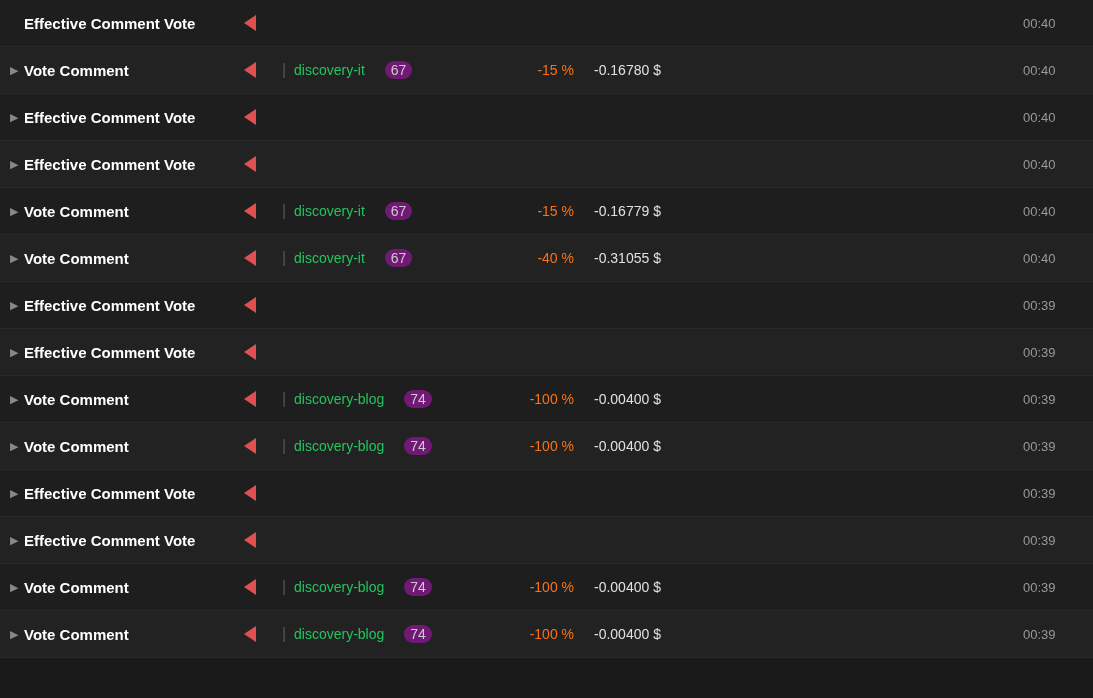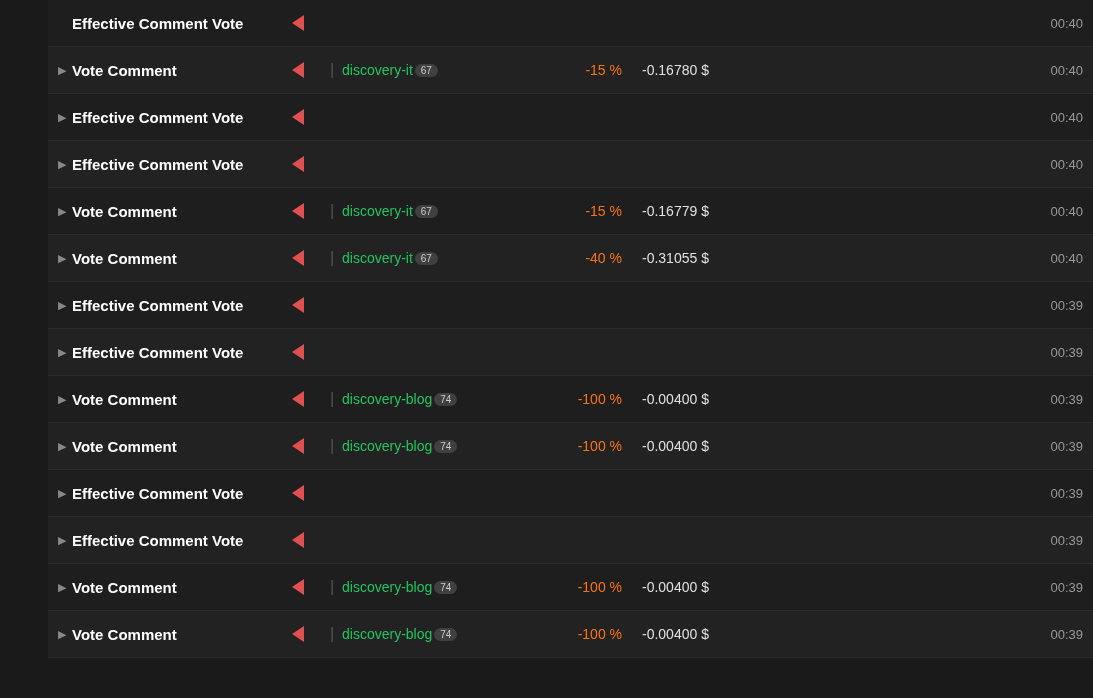--- a/index.html
+++ b/index.html
@@ -11,21 +11,20 @@
     body {
       background-color: #1a1a1a;
       font-family: Arial, sans-serif;
       color: #e0e0e0;
       width: 1093px;
       overflow-x: hidden;
     }
 
     .table-container {
       width: 100%;
-      padding-left: 48px;
     }
 
     .row {
       display: flex;
       align-items: center;
       border-bottom: 1px solid #2a2a2a;
       min-height: 47px;
       padding: 0 10px;
     }
 
@@ -84,26 +83,26 @@
     .tag-link {
       color: #22c55e;
       font-size: 14px;
       text-decoration: none;
     }
 
     .tag-badge {
       display: inline-flex;
       align-items: center;
       justify-content: center;
-      background-color: #404040;
+      background-color: #701a75;
       color: #ccc;
       border-radius: 10px;
-      font-size: 10px;
+      font-size: 14px;
       padding: 1px 6px;
-      margin-left: 2px;
+      margin-left: 20px;
       vertical-align: middle;
     }
 
     .col-percent {
       width: 100px;
       text-align: right;
       font-size: 14px;
       color: #f97316;
       flex-shrink: 0;
       padding-right: 20px;
@@ -116,21 +115,21 @@
       flex-shrink: 0;
       padding-right: 20px;
     }
 
     .col-spacer {
       flex: 1;
     }
 
     .col-time {
       width: 60px;
-      text-align: right;
+      text-align: left;
       font-size: 13px;
       color: #999;
       flex-shrink: 0;
     }
 
     .expand-arrow {
       color: #888;
       font-size: 11px;
       margin-right: 4px;
       display: inline-block;

